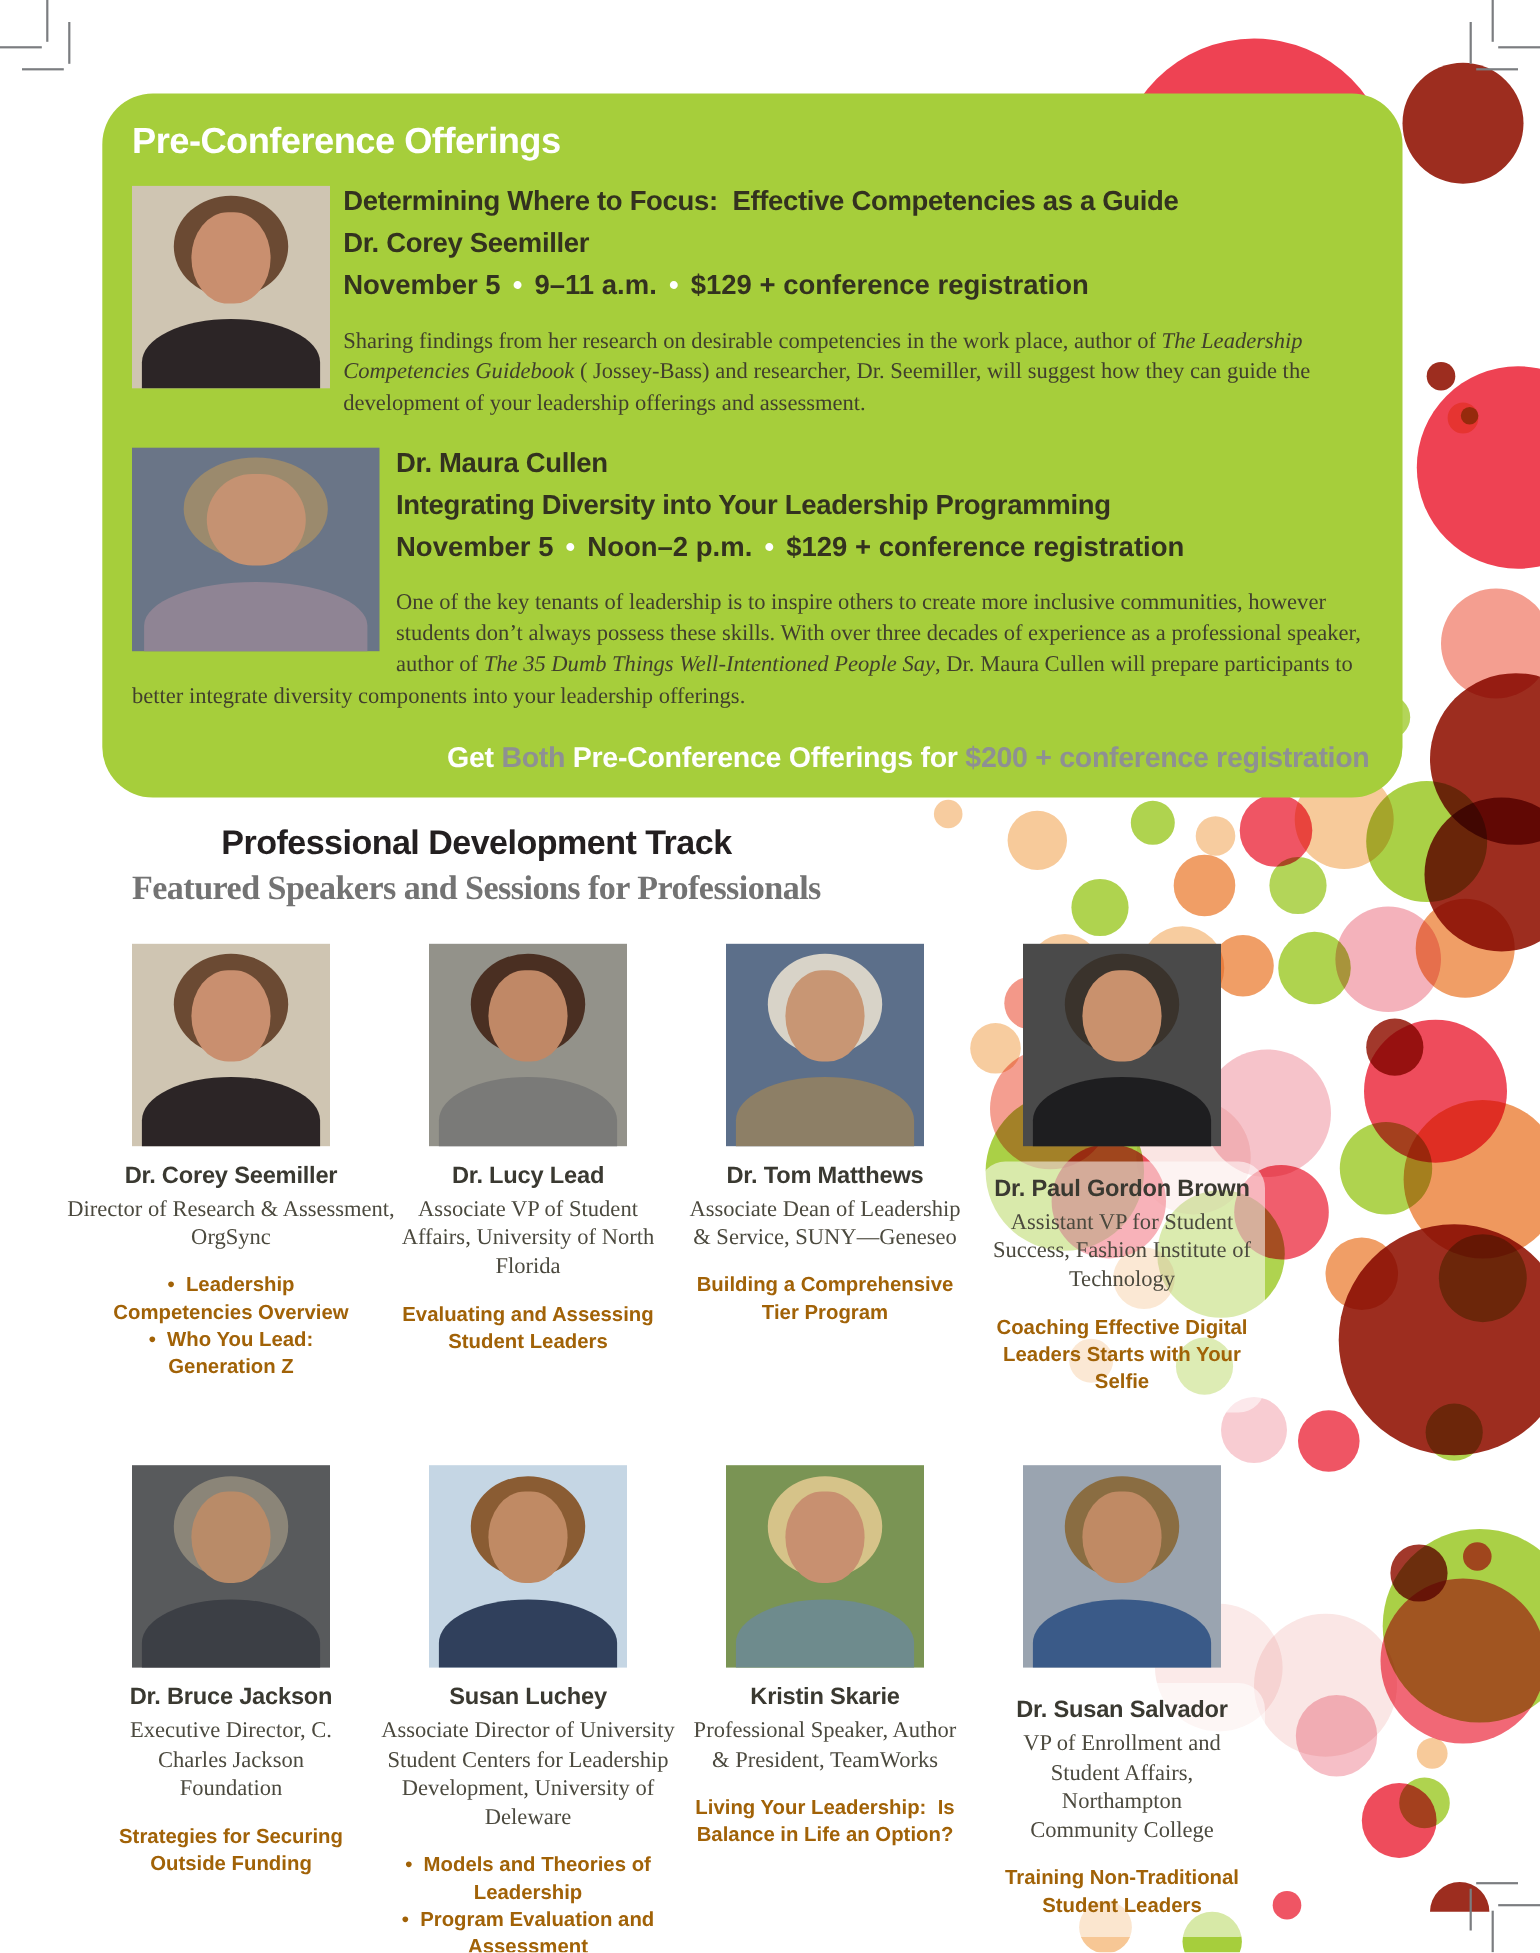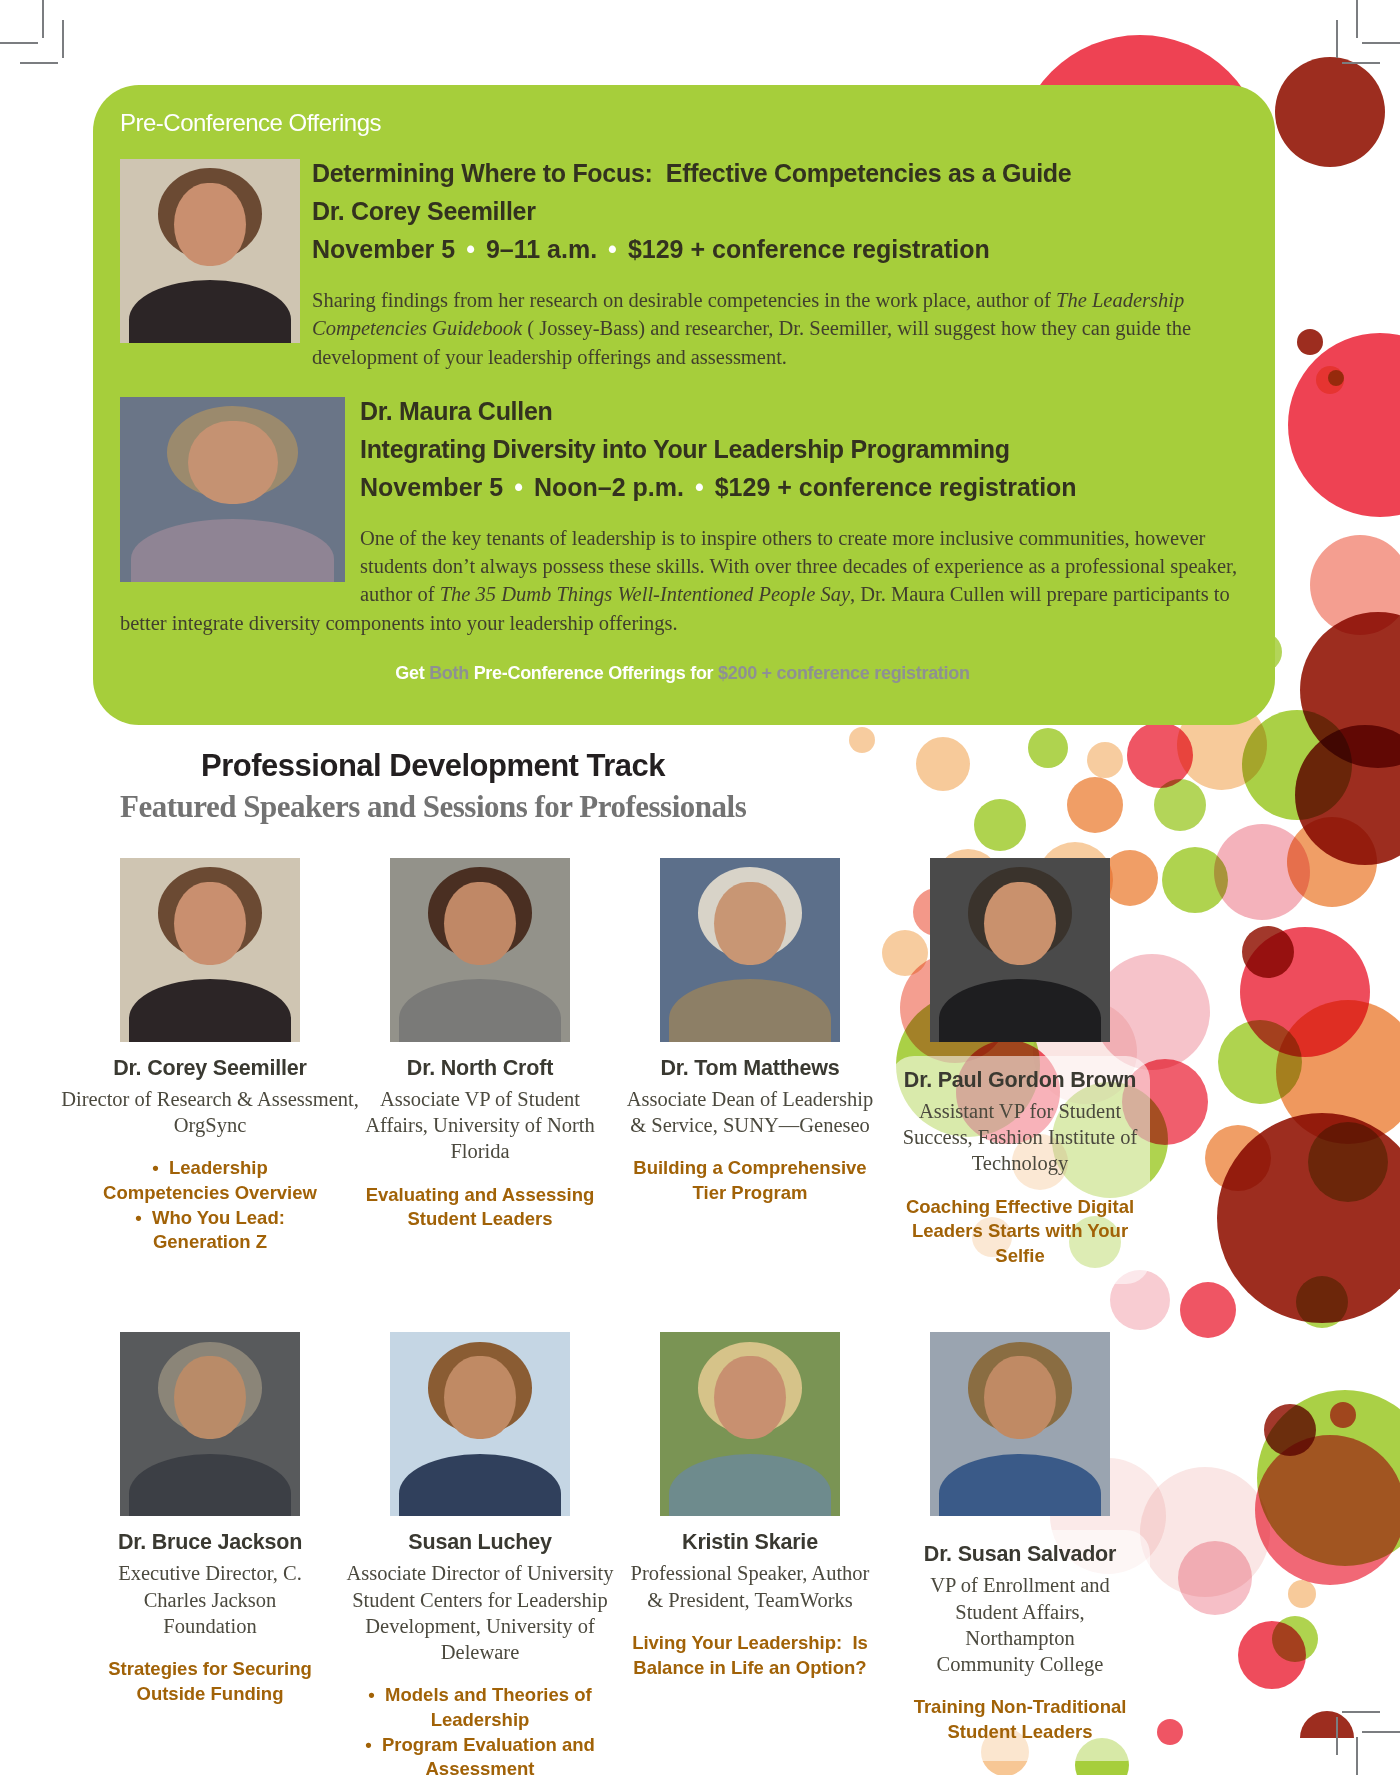--- a/index.html
+++ b/index.html
@@ -10,31 +10,31 @@
   .c{position:absolute;border-radius:50%;mix-blend-mode:multiply;}
   .dome{position:absolute;mix-blend-mode:multiply;border-radius:60px 60px 0 0;}
   
   .mark{position:absolute;background:#7b7d80;z-index:3;}
   
   .content{position:absolute;inset:0;z-index:2;}
   
   .green-box{position:absolute;left:93px;top:85px;width:1182px;height:640px;
              background:#a6ce3b;border-radius:46px;box-sizing:border-box;
              padding:18px 30px 0 27px;}
-  .box-title{color:#ffffff;font-size:24px;font-weight:normal;letter-spacing:-0.5px;margin:6px 0 22px 0;}
+  .box-title{color:#ffffff;font-size:33px;font-weight:bold;letter-spacing:-0.5px;margin:6px 0 22px 0;}
   .session{margin-top:12px;}
   .session::after{content:"";display:block;clear:none;}
   .photo{float:left;}
   .s-body{overflow:hidden;}
   .s-title{font-size:25px;font-weight:bold;letter-spacing:-0.3px;color:#33321f;margin:0 0 9px 0;white-space:pre-wrap;}
   .s-date{font-size:25px;font-weight:bold;color:#33321f;margin:0;}
   .dot{color:#ffffff;margin:0 11px;}
   .s-para{font-family:"Liberation Serif",serif;font-size:20.5px;line-height:1.38;color:#413f2d;margin:22px 0 0 0;}
   .s-para i{font-style:italic;}
-  .combo{clear:both;text-align:center;font-size:18px;font-weight:bold;letter-spacing:-0.3px;
+  .combo{clear:both;text-align:right;font-size:26px;font-weight:bold;letter-spacing:-0.3px;
          color:#ffffff;padding-top:26px;}
   .combo .muted{color:#8e9093;}
   
   .track-head{position:absolute;left:120px;top:746px;font-size:31px;font-weight:bold;
               letter-spacing:-0.5px;line-height:1.32;color:#231f20;text-align:center;}
   .track-head .sub{color:#737373;font-family:Liberation Serif, serif;}
   
   .grid{position:absolute;left:120px;top:858px;display:grid;
         grid-template-columns:repeat(4,180px);column-gap:90px;row-gap:48px;}
   .cell{width:180px;}
@@ -208,21 +208,21 @@
         </div>
       </div>
 
       <div class="cell">
         <div class="headshot" style="--bg:#93928a;--hair:#4a2f22;--skin:#c08866;--top:#7a7a78;">
           <div class="hs-hair"></div>
           <div class="hs-face"></div>
           <div class="hs-torso"></div>
         </div>
         <div class="who">
-          <div class="sp-name">Dr. North Croft</div>
+          <div class="sp-name">Dr. Lucy Lead</div>
           <div class="sp-title narrow">Associate VP of Student Affairs, University of North Florida</div>
           <div class="sp-topics">
             <div class="topic">Evaluating and Assessing Student Leaders</div>
           </div>
         </div>
       </div>
 
       <div class="cell">
         <div class="headshot" style="--bg:#5c6f8a;--hair:#d8d3c8;--skin:#c89674;--top:#8d7f66;">
           <div class="hs-hair"></div>

